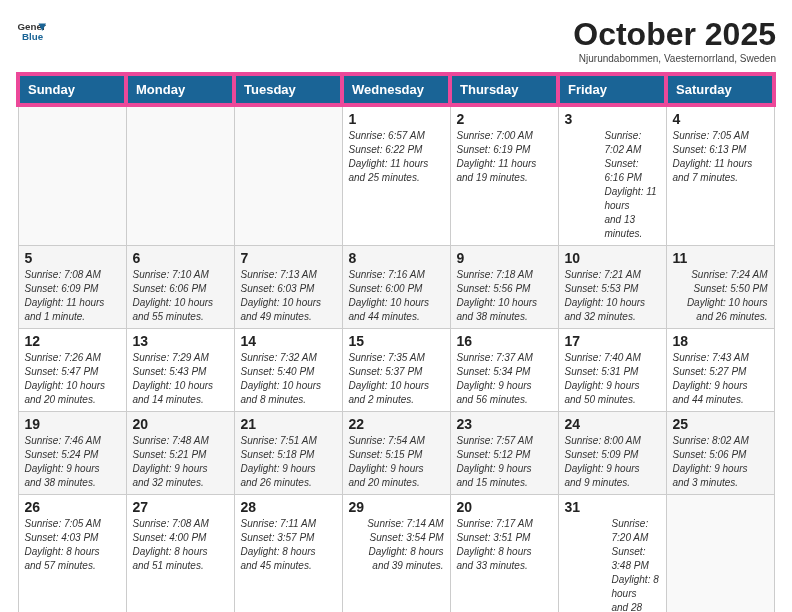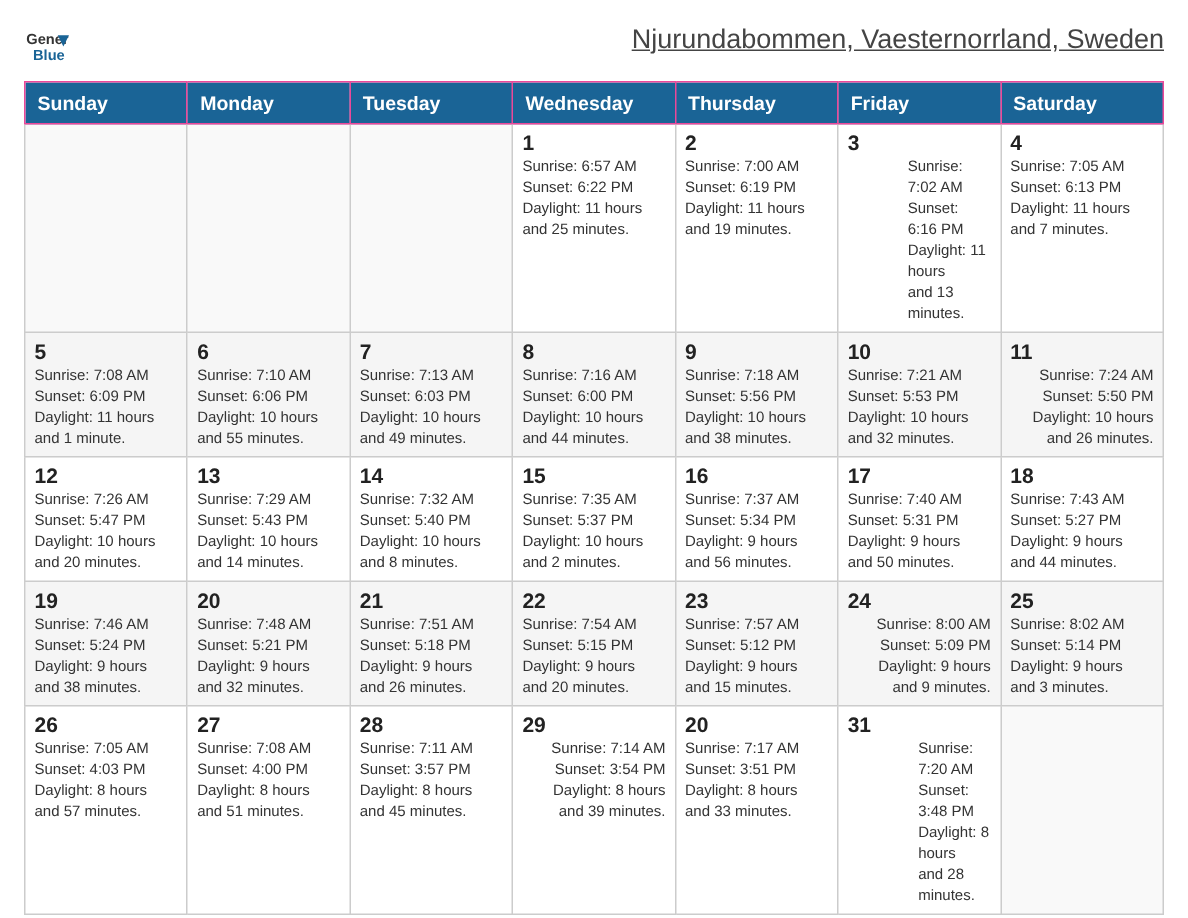--- a/index.html
+++ b/index.html
@@ -27,37 +27,36 @@
     }
     .title-block {
       text-align: right;
     }
     .month-year {
       font-size: 32px;
       font-weight: bold;
       color: #222;
     }
     .location {
-      font-size: 18px;
+      font-size: 10px;
       color: #444;
-      text-decoration: underline;
     }
     .calendar {
       width: 100%;
       border-collapse: collapse;
       border: 1px solid #ccc;
     }
     .calendar th {
       background-color: #1a6496;
       color: #fff;
       font-size: 13px;
       font-weight: bold;
       text-align: left;
       padding: 6px 8px;
-      border: 1px solid #ec4899;
+      border: 4px solid #ec4899;
     }
     .calendar td {
       vertical-align: top;
       width: 108px;
       min-height: 80px;
       padding: 4px 6px;
       border: 1px solid #ccc;
       font-size: 10.5px;
       color: #333;
       background: #fff;
@@ -69,20 +68,21 @@
       font-size: 14px;
       font-weight: bold;
       color: #222;
       display: block;
       margin-bottom: 2px;
     }
     .day-info {
       font-size: 10px;
       color: #333;
       line-height: 1.4;
+      font-style: italic;
     }
     .row-shaded td {
       background: #f5f5f5;
     }
     .row-normal td {
       background: #fff;
     }
     .row-shaded td.empty, .row-normal td.empty {
       background: #f9f9f9;
     }
@@ -92,20 +92,21 @@
 
 <div class="header">
   <div class="logo">
     <svg class="logo-icon" viewBox="0 0 40 40">
       <text x="2" y="18" font-size="13" font-weight="bold" fill="#333">General</text>
       <text x="8" y="32" font-size="13" font-weight="bold" fill="#1a6496">Blue</text>
       <polygon points="30,10 40,10 35,20" fill="#1a6496"></polygon>
     </svg>
   </div>
   <div class="title-block">
+    <div class="month-year">October 2025</div>
     <div class="location">Njurundabommen, Vaesternorrland, Sweden</div>
   </div>
 </div>
 
 <table class="calendar">
   <thead>
     <tr>
     <th>Sunday</th>
         <th>Monday</th>
         <th>Tuesday</th>
@@ -282,29 +283,29 @@
         </td>
         <td>
           <span class="day-num">23</span>
           <div class="day-info" style="white-space: pre-line;">Sunrise: 7:57 AM
 Sunset: 5:12 PM
 Daylight: 9 hours
 and 15 minutes.</div>
         </td>
         <td>
           <span class="day-num">24</span>
-          <div class="day-info" style="white-space: pre-line; text-align: right;">Sunrise: 8:00 AM
+          <div class="day-info" style="white-space: pre-line;">Sunrise: 8:00 AM
 Sunset: 5:09 PM
 Daylight: 9 hours
 and 9 minutes.</div>
         </td>
         <td>
           <span class="day-num">25</span>
           <div class="day-info" style="white-space: pre-line;">Sunrise: 8:02 AM
-Sunset: 5:14 PM
+Sunset: 5:06 PM
 Daylight: 9 hours
 and 3 minutes.</div>
         </td>
       </tr>
       <tr class="row-normal">
         <td>
           <span class="day-num">26</span>
           <div class="day-info" style="white-space: pre-line;">Sunrise: 7:05 AM
 Sunset: 4:03 PM
 Daylight: 8 hours

